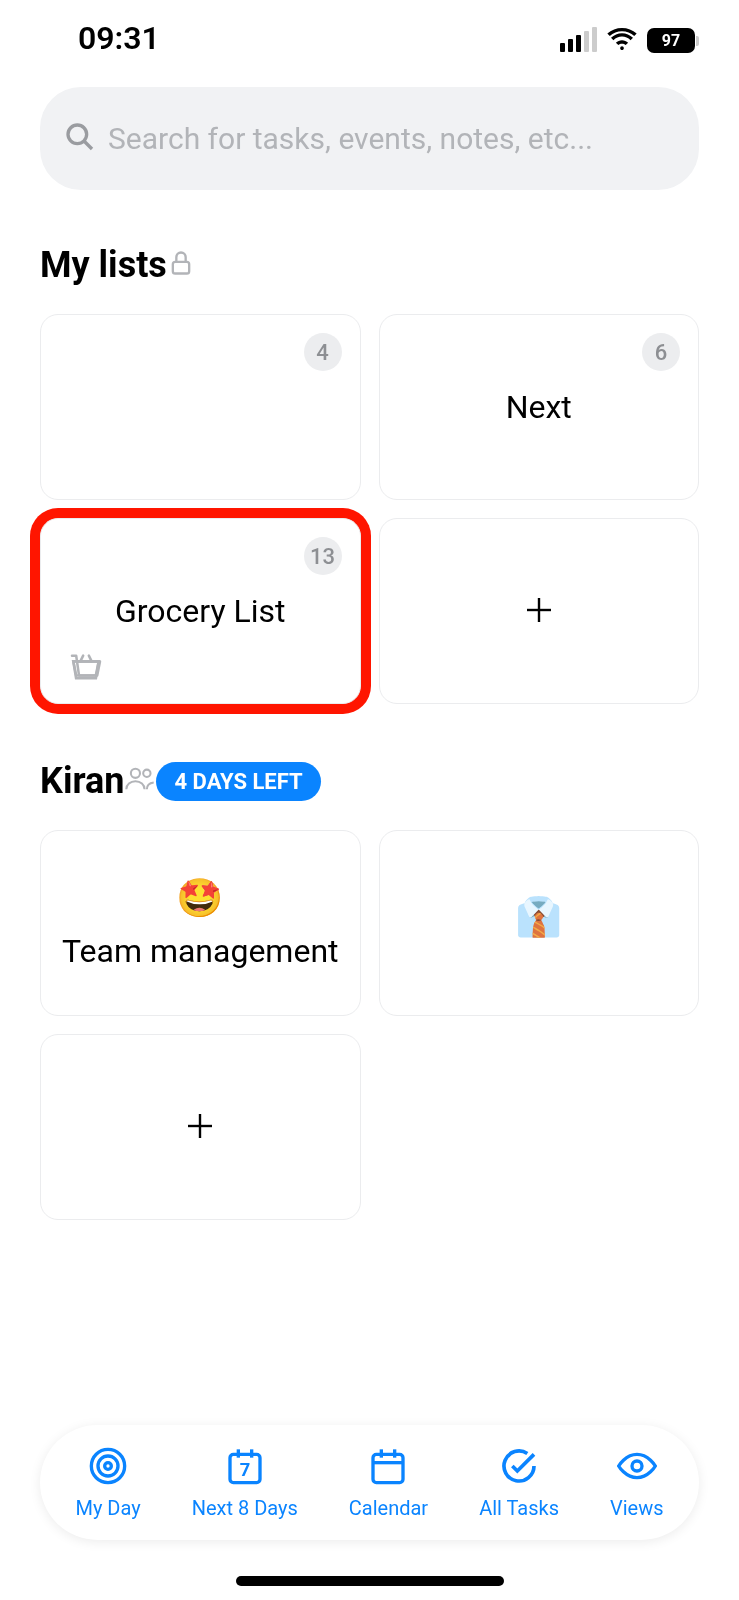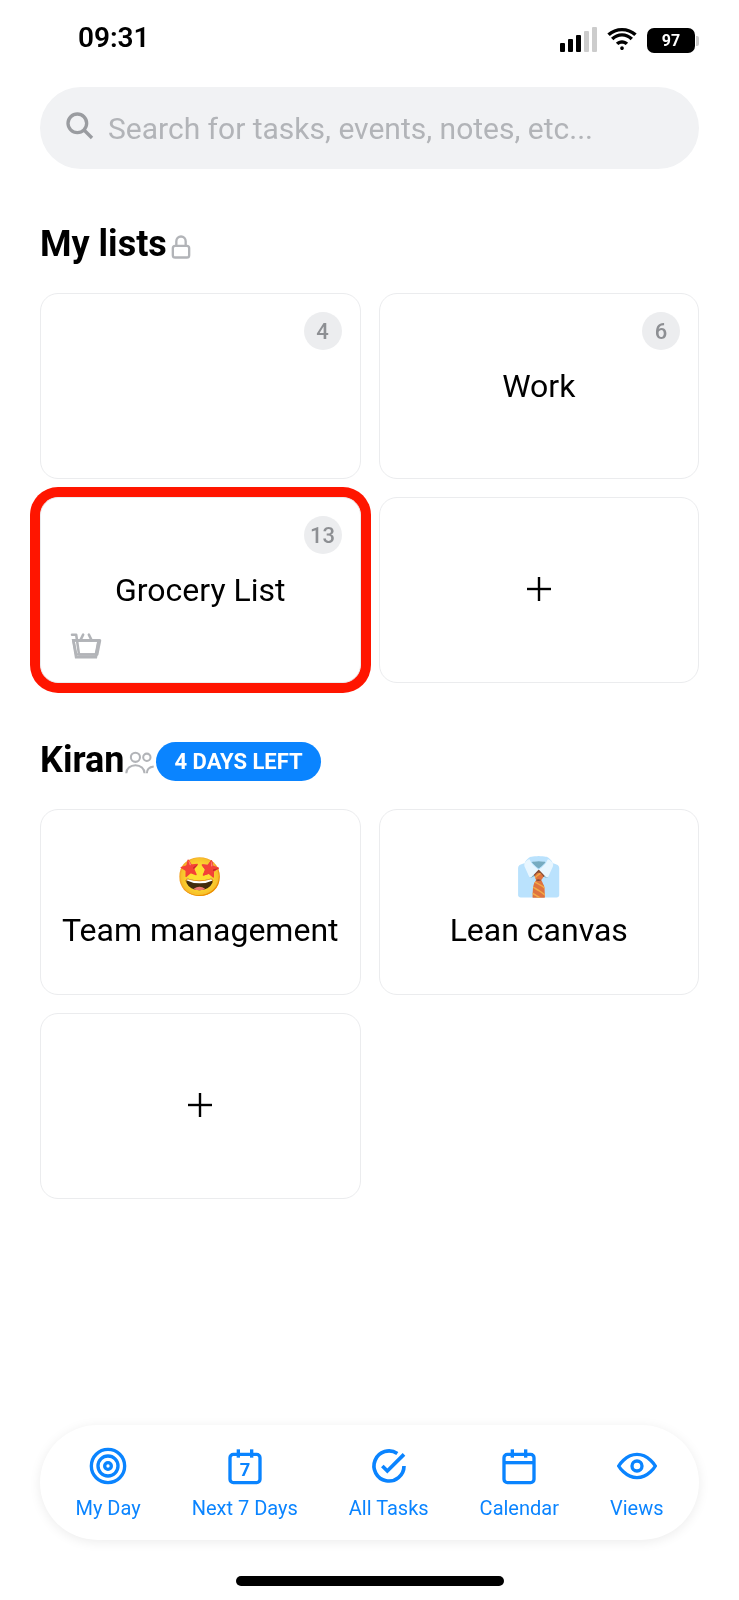--- a/index.html
+++ b/index.html
@@ -16,21 +16,21 @@
       overflow: hidden;
     }
     .status-bar {
       display: flex;
       justify-content: space-between;
       align-items: center;
       padding: 18px 40px 18px 78px;
       height: 75px;
     }
     .status-time {
-      font-size: 28px;
+      font-size: 32px;
       font-weight: 600;
       color: #000;
     }
     .status-right {
       display: flex;
       align-items: center;
       gap: 10px;
       margin-top: 6px;
     }
     .signal-icon {
@@ -69,21 +69,21 @@
     }
     .battery-tip {
       width: 3px;
       height: 10px;
       background: #ccc;
       border-radius: 0 2px 2px 0;
       margin-left: 1px;
     }
     .search-bar {
       margin: 12px 40px 0 40px;
-      height: 82px;
+      height: 103px;
       background: #f1f2f4;
       border-radius: 41px;
       display: flex;
       align-items: center;
       padding: 0 24px;
       gap: 12px;
     }
     .search-icon-wrap svg {
       width: 32px;
       height: 32px;
@@ -97,21 +97,21 @@
       outline: none;
     }
     .search-input::placeholder {
       color: #b2b4b8;
     }
     .content {
       padding: 54px 40px 0 40px;
     }
     .section-header {
       display: flex;
-      align-items: flex-end;
+      align-items: center;
       margin-bottom: 28px;
     }
     .section-title {
       font-size: 36px;
       font-weight: 700;
       color: #000;
     }
     .lock-icon svg {
       width: 28px;
       height: 28px;
@@ -276,21 +276,21 @@
       </svg>
     </div>
   </div>
 
   <div class="grid">
     <div class="card">
       <div class="card-count">4</div>
     </div>
     <div class="card">
       <div class="card-count">6</div>
-      <div class="card-title">Work</div>
+      <div class="card-title">Next</div>
     </div>
     <div class="card highlighted">
       <div class="card-count">13</div>
       <div class="card-title">Grocery List</div>
       <div class="card-cart-icon">
         <svg viewBox="0 0 24 20" fill="none" stroke="#b2b4b8" stroke-width="1.8">
           <path d="M2 2 L5 2 L7 16 L20 16 L22 6 L6 6" stroke-linejoin="round" stroke-linecap="round"></path>
           <path d="M3 6 L21 6 L19 16 L5 16 Z" fill="none"></path>
         </svg>
         <svg viewBox="0 0 24 18" fill="none" stroke="#b2b4b8" stroke-width="1.8" style="position:absolute;top:0;left:0">
@@ -322,21 +322,20 @@
     <div class="badge-blue">4 DAYS LEFT</div>
   </div>
 
   <div class="grid">
     <div class="card">
       <div class="card-emoji">🤩</div>
       <div class="card-title">Team management</div>
     </div>
     <div class="card">
       <div class="card-emoji">👔</div>
-      <div class="card-title">Lean canvas</div>
     </div>
     <div class="card">
       <div class="card-plus">
         <svg width="32" height="32" viewBox="0 0 24 24" stroke="#000" stroke-width="1.8">
           <line x1="12" y1="3" x2="12" y2="21"></line>
           <line x1="3" y1="12" x2="21" y2="12"></line>
         </svg>
       </div>
     </div>
   </div>
@@ -356,44 +355,44 @@
   </div>
   <div class="nav-item">
     <div class="nav-icon">
       <svg viewBox="0 0 24 24" fill="none" stroke="#0a84ff" stroke-width="2">
         <rect x="3" y="5" width="18" height="17" rx="2"></rect>
         <line x1="8" y1="2" x2="8" y2="7"></line>
         <line x1="16" y1="2" x2="16" y2="7"></line>
         <text x="12" y="18" text-anchor="middle" font-size="11" fill="#0a84ff" stroke="none" font-weight="700">7</text>
       </svg>
     </div>
-    <div class="nav-label">Next 7 Days</div>
-  </div>
-  <div class="nav-item">
-    <div class="nav-icon">
-      <svg viewBox="0 0 24 24" fill="none" stroke="#0a84ff" stroke-width="2.2">
-        <path d="M21 12a9 9 0 1 1-4-7.5"></path>
-        <polyline points="8,12 11,15 21,5"></polyline>
-      </svg>
-    </div>
-    <div class="nav-label">All Tasks</div>
+    <div class="nav-label">Next 8 Days</div>
   </div>
   <div class="nav-item">
     <div class="nav-icon">
       <svg viewBox="0 0 24 24" fill="none" stroke="#0a84ff" stroke-width="2">
         <rect x="3" y="5" width="18" height="17" rx="2"></rect>
         <line x1="8" y1="2" x2="8" y2="7"></line>
         <line x1="16" y1="2" x2="16" y2="7"></line>
         <line x1="3" y1="10" x2="21" y2="10"></line>
       </svg>
     </div>
     <div class="nav-label">Calendar</div>
   </div>
   <div class="nav-item">
     <div class="nav-icon">
+      <svg viewBox="0 0 24 24" fill="none" stroke="#0a84ff" stroke-width="2.2">
+        <path d="M21 12a9 9 0 1 1-4-7.5"></path>
+        <polyline points="8,12 11,15 21,5"></polyline>
+      </svg>
+    </div>
+    <div class="nav-label">All Tasks</div>
+  </div>
+  <div class="nav-item">
+    <div class="nav-icon">
       <svg viewBox="0 0 24 24" fill="none" stroke="#0a84ff" stroke-width="2">
         <path d="M1 12s4-7 11-7 11 7 11 7-4 7-11 7S1 12 1 12z"></path>
         <circle cx="12" cy="12" r="3"></circle>
       </svg>
     </div>
     <div class="nav-label">Views</div>
   </div>
 </div>
 
 <div class="home-indicator"></div>

